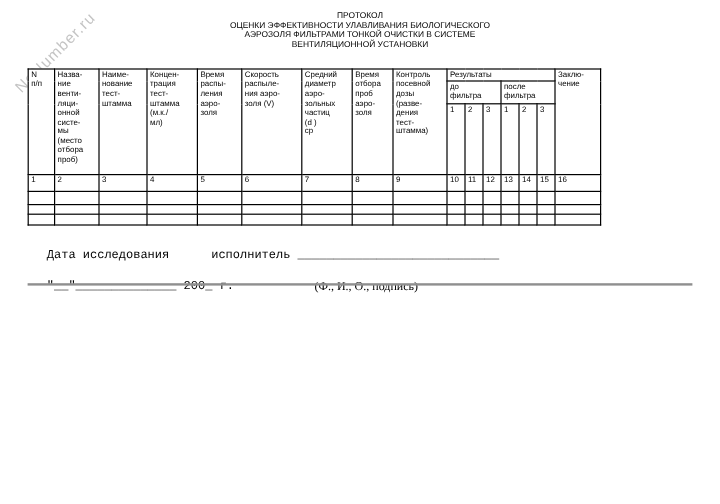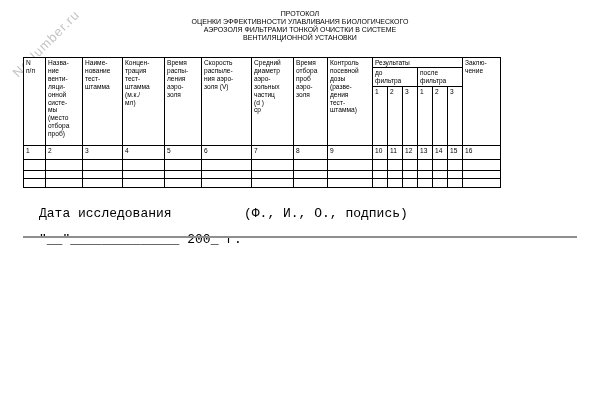--- a/index.html
+++ b/index.html
@@ -41,26 +41,26 @@
   tr.rA { height:10px; }
   tr.rB { height:19px; }
   tr.rC { height:59px; }
   tr.rD { height:14px; }
   tr.rE1 { height:11px; }
   tr.rE2 { height:8px; }
   tr.rE3 { height:9px; }
   .footer-block {
     position:absolute;
     font-family:"Liberation Mono", monospace;
-    font-size:13px; line-height:8.5px;
+    font-size:10px; line-height:8.5px;
     white-space:pre;
   }
   .footer-date { left:39px; top:193px; }
   .footer-resp { left:176px; top:193px; }
-  .sig-caption { margin-left:68px; }
+  .sig-caption { margin-left:86px;font-family:Liberation Serif, serif; }
   .rule {
     position:absolute; left:23px; top:236px;
     width:554px; height:2px;
     background:#8f8f8f;
   }
 </style>
 </head>
 <body>
 
 <div class="watermark">NoNumber.ru</div>
@@ -235,16 +235,17 @@
   </tr>
 </tbody>
   </table>
 
 <div class="footer-block footer-date">
   <div>Дата исследования</div>
   <div>"__"______________ 200_ г.</div>
 </div>
 
 <div class="footer-block footer-resp">
+  <div><span>исполнитель </span><span>____________________________</span></div>
   <div class="sig-caption">(Ф., И., О., подпись)</div>
 </div>
 
 <div class="rule"></div>
 
 </body></html>

